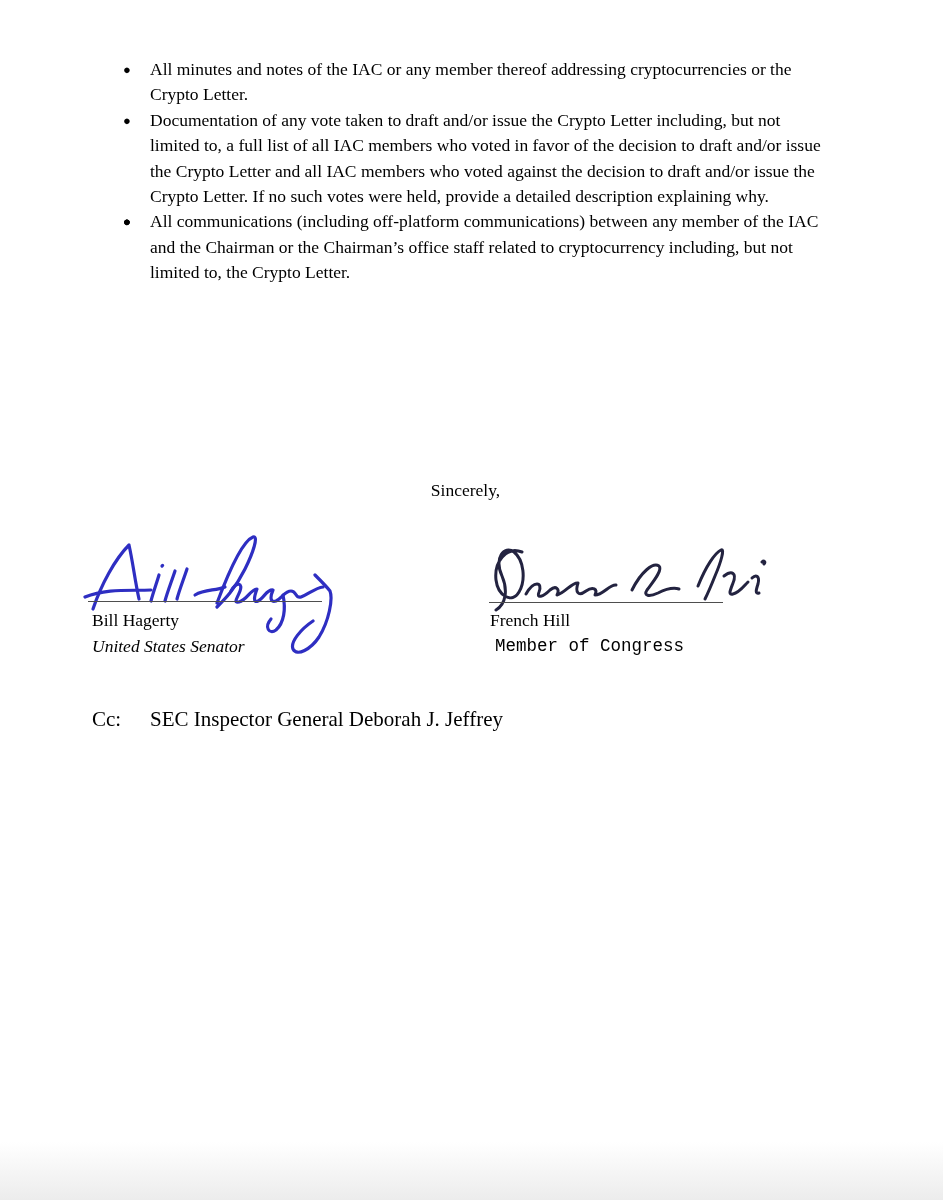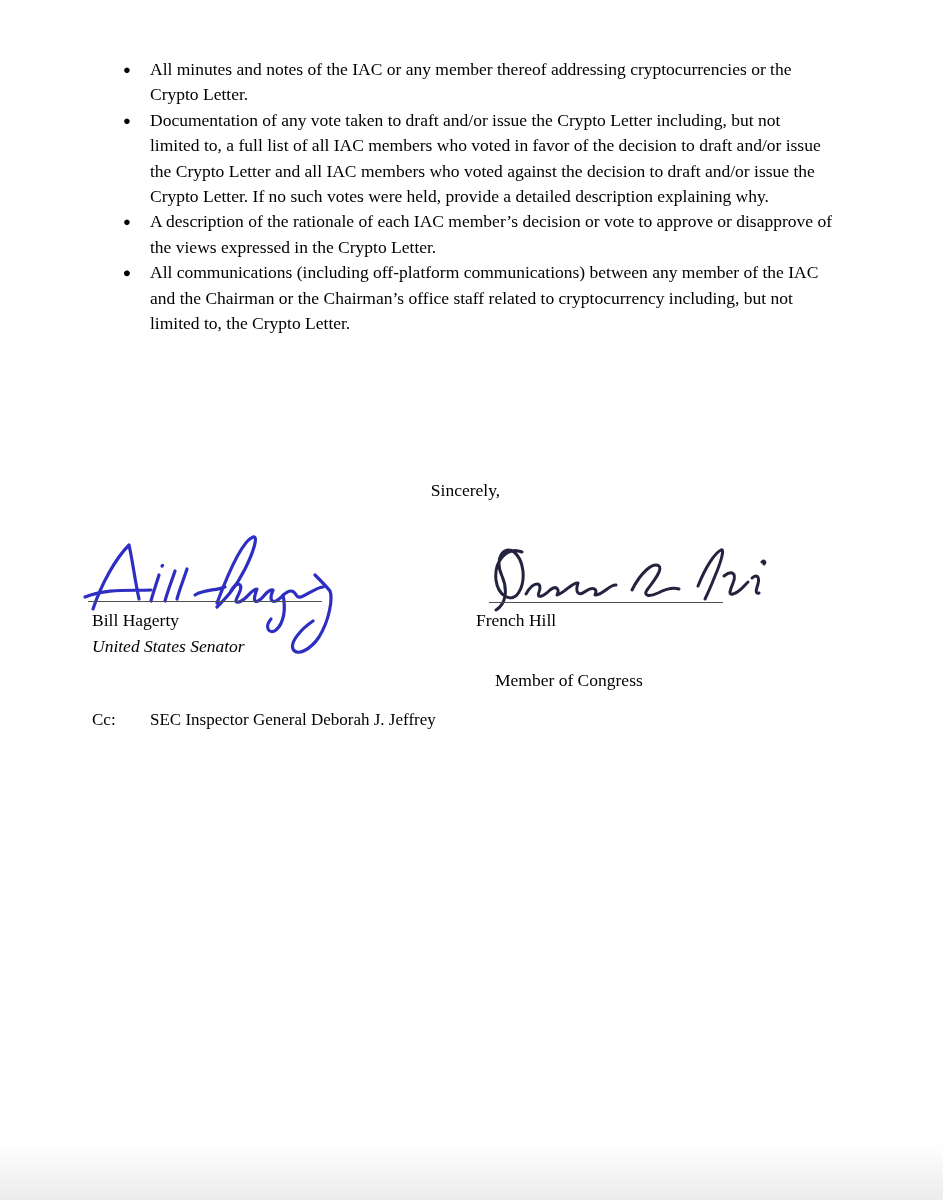--- a/index.html
+++ b/index.html
@@ -60,27 +60,27 @@
   .sig-line.hagerty { left: 88px;  top: 601px; width: 234px; }
   .sig-line.hill    { left: 489px; top: 602px; width: 234px; }
   .sig-text {
     position: absolute;
     font-size: 17.5px;
     line-height: 25.4px;
     white-space: nowrap;
   }
   .name-hagerty  { left: 92px;  top: 608px; }
   .title-hagerty { left: 92px;  top: 634px; font-style: italic; }
-  .name-hill     { left: 476px; top: 608px; }
-  .title-hill    { left: 495px; top: 668px; }
+  .name-hill     { left: 490px; top: 608px; }
+  .title-hill    { left: 495px; top: 634px; font-family: Liberation Mono, monospace; }
   .cc-row {
     position: absolute;
     left: 92px;
     top: 707px;
-    font-size: 17px;
+    font-size: 21px;
     line-height: 25.4px;
     white-space: nowrap;
   }
   .cc-row .cc-label {
     display: inline-block;
     width: 58px;
   }
 </style>
 </head>
 <body>
@@ -91,21 +91,20 @@
     <li>
       <span class="dot">●</span>
       <span>All minutes and notes of the IAC or any member thereof addressing cryptocurrencies or the Crypto Letter.</span>
     </li>
     <li>
       <span class="dot">●</span>
       <span>Documentation of any vote taken to draft and/or issue the Crypto Letter including, but not limited to, a full list of all IAC members who voted in favor of the decision to draft and/or issue the Crypto Letter and all IAC members who voted against the decision to draft and/or issue the Crypto Letter.  If no such votes were held, provide a detailed description explaining why.</span>
     </li>
     <li>
       <span class="dot">●</span>
-      <span>A description of the rationale of each IAC member’s decision or vote to approve or disapprove of the views expressed in the Crypto Letter.</span>
     </li>
     <li>
       <span class="dot">●</span>
     </li>
     <li>
       <span class="dot">●</span>
       <span>All communications (including off-platform communications) between any member of the IAC and the Chairman or the Chairman’s office staff related to cryptocurrency including, but not limited to, the Crypto Letter.</span>
     </li>
   </ul>
 

